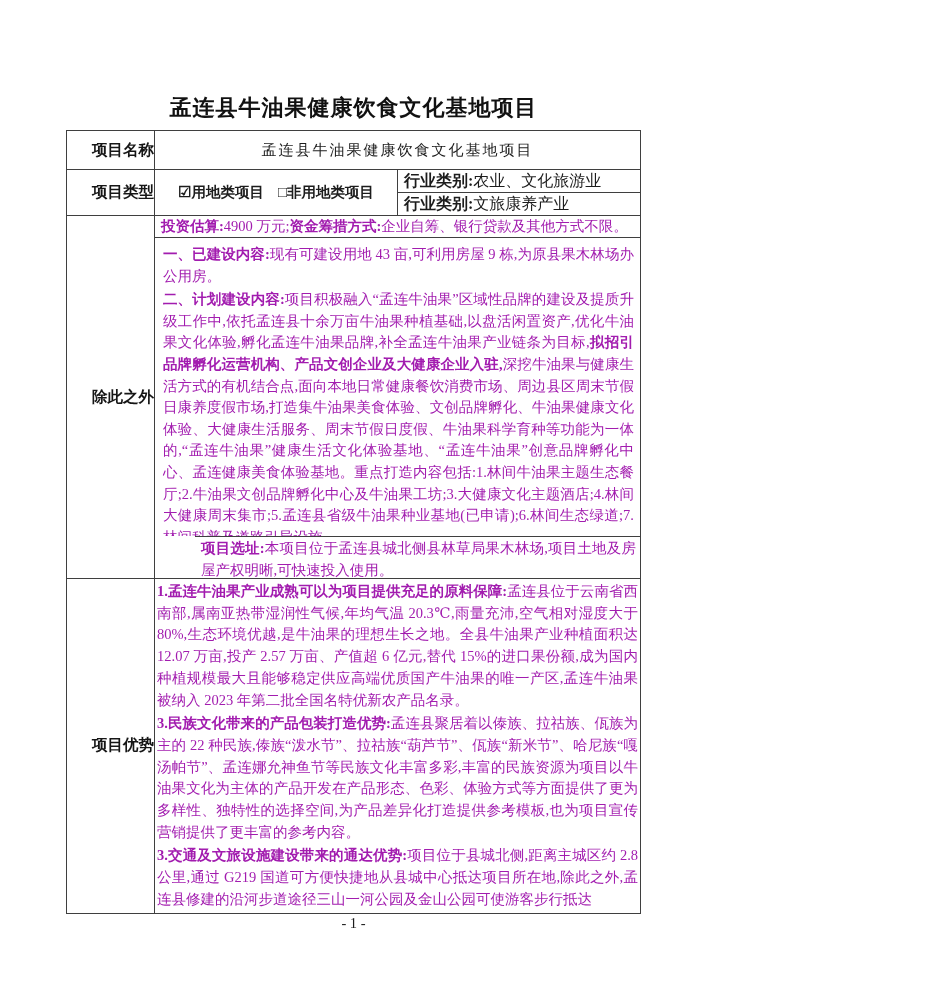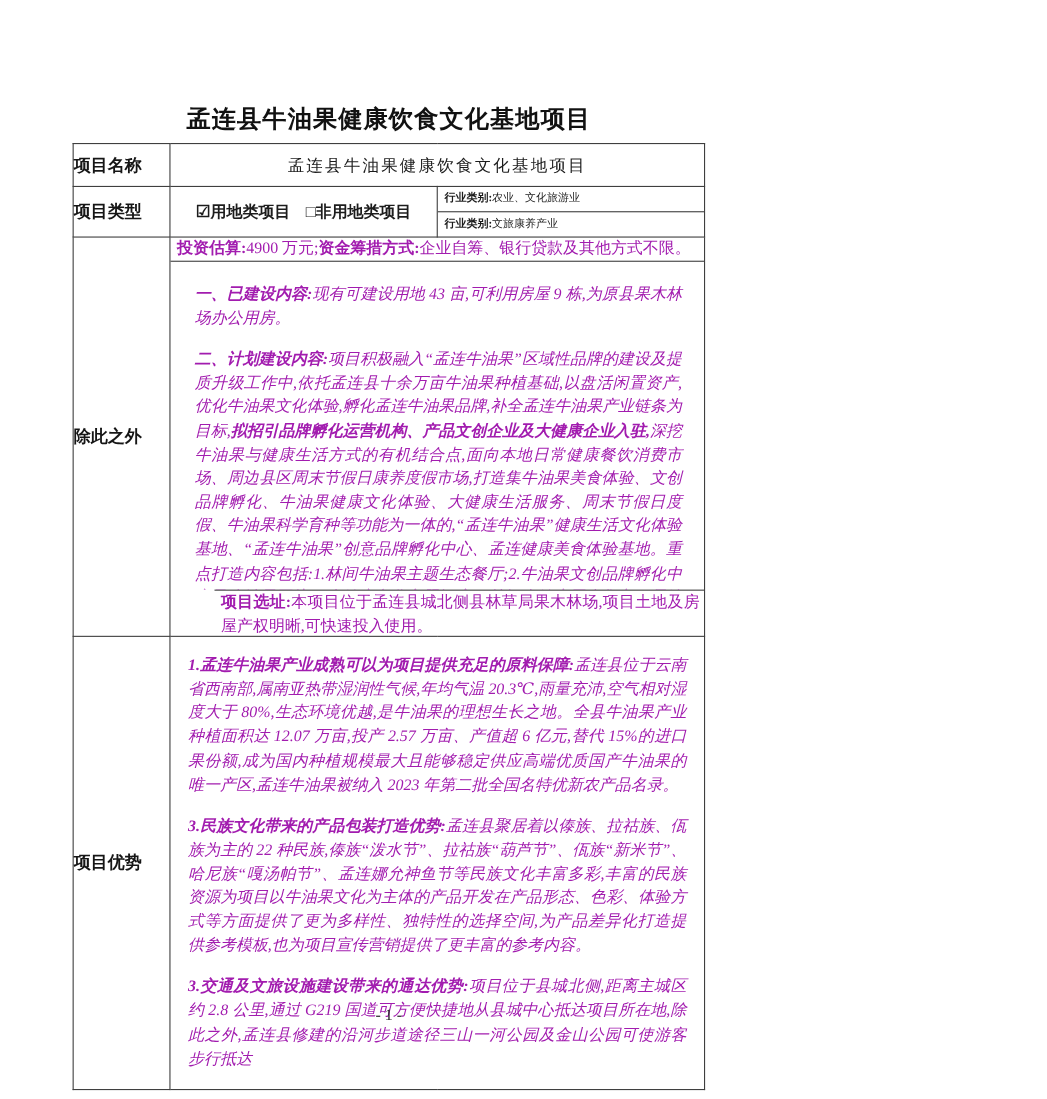--- a/index.html
+++ b/index.html
@@ -32,21 +32,21 @@
     border-collapse: collapse;
     table-layout: fixed;
   }
   table.info-table td {
     border: 1px solid #3f3f3f;
     padding: 0;
     vertical-align: middle;
   }
   .label-cell {
     width: 88px;
-    text-align: left;
+    text-align: right;
     font-weight: bold;
     font-size: 15.5px;
     font-family: "Liberation Sans", "DejaVu Sans", sans-serif;
     color: #161616;
   }
   .name-cell {
     height: 39px;
     text-align: center;
     font-size: 15px;
     letter-spacing: 2px;
@@ -59,33 +59,33 @@
     font-size: 14.5px;
   }
   .checkbox-option { white-space: nowrap; }
   .checkbox-option + .checkbox-option { margin-left: 14px; }
   .checkbox-glyph { font-size: 15px; }
   .cat-cell { padding: 0; vertical-align: top; }
   .cat-subrow {
     height: 22px;
     line-height: 21px;
     padding: 0 0 0 6px;
-    font-size: 10px;
+    font-size: 16px;
     overflow: hidden;
     white-space: nowrap;
   }
   .cat-subrow:first-child { border-bottom: 1px solid #3f3f3f; height: 23px; }
   .cat-label { font-weight: bold; }
   .body-text {
     font-size: 14.5px;
     line-height: 21.6px;
     text-align: justify;
     color: #a21caf;
   }
-  .body-text p { margin: 16px; font-style: italic; }
+  .body-text p { margin: 2px; }
   .b { font-weight: bold; }
   .overview-cell { padding: 0; vertical-align: top; }
   .sub-investment {
     height: 22px;
     line-height: 21px;
     padding: 0 4px 0 6px;
     border-bottom: 1px solid #3f3f3f;
     overflow: hidden;
     white-space: nowrap;
   }

